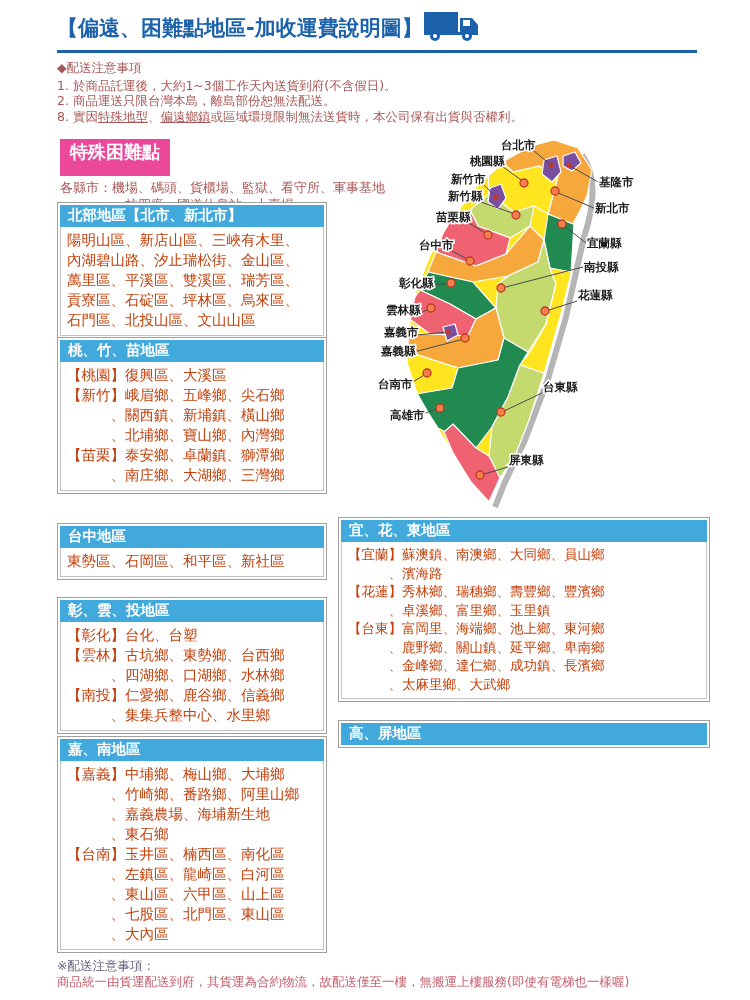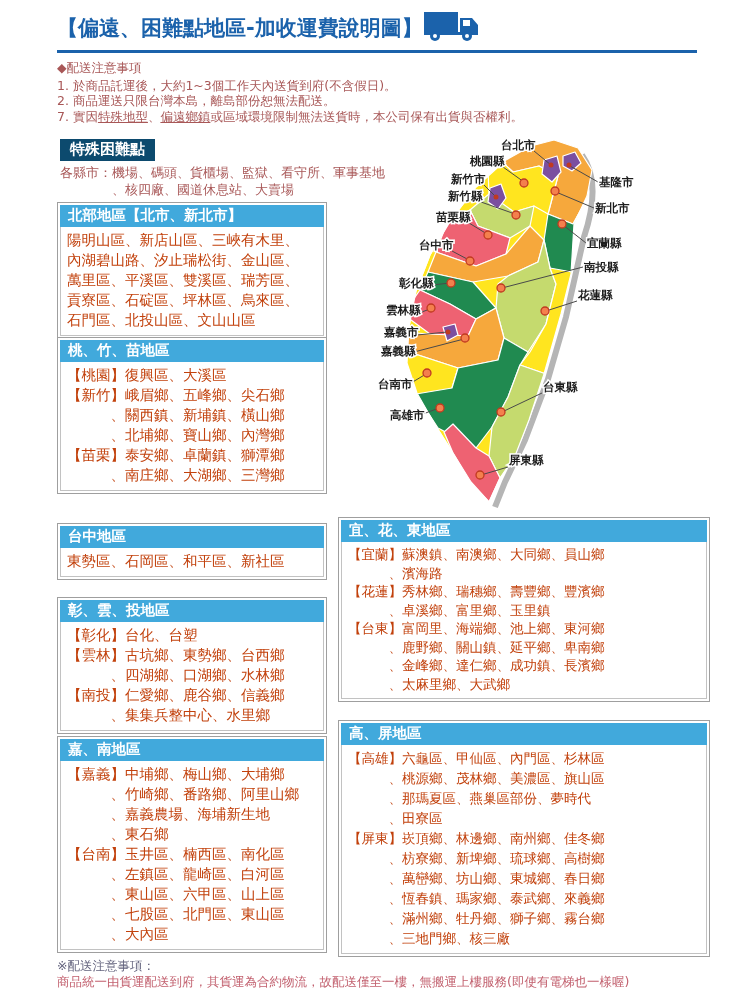--- a/index.html
+++ b/index.html
@@ -12,21 +12,21 @@
   .hdr h1 { color:#1B62AB; font-size:21px; font-weight:bold; letter-spacing:0px; white-space:nowrap; }
   .truck { flex:0 0 auto; }
 
   
   .notes { position:absolute; left:57px; top:60px; width:520px; color:#A85757; font-size:12.5px; line-height:15.5px; }
   .notes .nh { font-size:12.5px; margin-bottom:2px; }
   .notes u { text-decoration:underline;margin-top:24px; }
 
   
   .special { position:absolute; left:60px; top:139px; width:420px; }
-  .badge { display:inline-block; background:#0c4a6e; color:#fff; font-weight:bold; font-size:15px; padding:1px 10px 2px 10px; }
+  .badge { display:inline-block; background:#ec4899; color:#fff; font-weight:bold; font-size:18px; padding:1px 10px 12px 10px; }
   .special .sp-lines { margin-top:3px; color:#A85757; font-size:13px; line-height:17px; white-space:pre-line; }
 
   
   .box { position:absolute; background:#fff; border:1px solid #9f9f9f; padding:2px; }
   .box .bh { background:#41A9DC; color:#fff; font-weight:bold; font-size:14.5px; padding:1px 8px 2px 8px; }
   .box .bb { border:1px solid #c2c2c2; border-top:none; padding:3px 6px 5px 6px; color:#c2410c; white-space:pre-line; }
   .lcol .bb { font-size:14.5px; line-height:20px; }
   .rcol .bb { font-size:13.5px; }
 
   #box-north       { left:57px;  top:202px; width:270px; }
@@ -68,21 +68,21 @@
         <circle cx="44" cy="26" r="5" fill="#1B62AB"></circle>
           <circle cx="44" cy="26" r="2" fill="#ffffff"></circle>
       </svg>
     </span>
   </div>
 
   <div class="notes">
     <div class="nh">◆配送注意事項</div>
     <div>1. 於商品託運後，大約1~3個工作天內送貨到府(不含假日)。</div>
     <div>2. 商品運送只限台灣本島，離島部份恕無法配送。</div>
-    <div><span>7. 實因</span><u>特殊地型</u><span>、</span><u>偏遠鄉鎮</u><span>或區域環境限制無法送貨時，本公司保有出貨與否權利。</span></div>
+    <div><span>8. 實因</span><u>特殊地型</u><span>、</span><u>偏遠鄉鎮</u><span>或區域環境限制無法送貨時，本公司保有出貨與否權利。</span></div>
   </div>
 
   <div class="special">
     <span class="badge">特殊困難點</span>
     <div class="sp-lines">各縣市：機場、碼頭、貨櫃場、監獄、看守所、軍事基地
 　　　　、核四廠、國道休息站、大賣場</div>
   </div>
 
   <div class="box lcol" id="box-north">
     <div class="bh">北部地區【北市、新北市】</div>
@@ -137,30 +137,20 @@
 【花蓮】秀林鄉、瑞穗鄉、壽豐鄉、豐濱鄉
 　　　、卓溪鄉、富里鄉、玉里鎮
 【台東】富岡里、海端鄉、池上鄉、東河鄉
 　　　、鹿野鄉、關山鎮、延平鄉、卑南鄉
 　　　、金峰鄉、達仁鄉、成功鎮、長濱鄉
 　　　、太麻里鄉、大武鄉</div>
   </div>
 
   <div class="box rcol" id="box-gaoping">
     <div class="bh">高、屏地區</div>
-    <div class="bb">【高雄】六龜區、甲仙區、內門區、杉林區
-　　　、桃源鄉、茂林鄉、美濃區、旗山區
-　　　、那瑪夏區、燕巢區部份、夢時代
-　　　、田寮區
-【屏東】崁頂鄉、林邊鄉、南州鄉、佳冬鄉
-　　　、枋寮鄉、新埤鄉、琉球鄉、高樹鄉
-　　　、萬巒鄉、坊山鄉、東城鄉、春日鄉
-　　　、恆春鎮、瑪家鄉、泰武鄉、來義鄉
-　　　、滿州鄉、牡丹鄉、獅子鄉、霧台鄉
-　　　、三地門鄉、核三廠</div>
   </div>
 
   <div class="map">
     <svg width="357" height="397" viewBox="0 0 357 397">
       <defs>
         <clipPath id="isl">
           <polygon points="196,18 220,26 234,48 229,74 216,102 213,152 203,192 186,252 171,298 157,334 142,356 131,380 113,360 95,331 76,301 59,271 49,241 51,205 58,169 72,133 93,98 118,65 148,38 173,24"></polygon>
         </clipPath>
       </defs>
 

